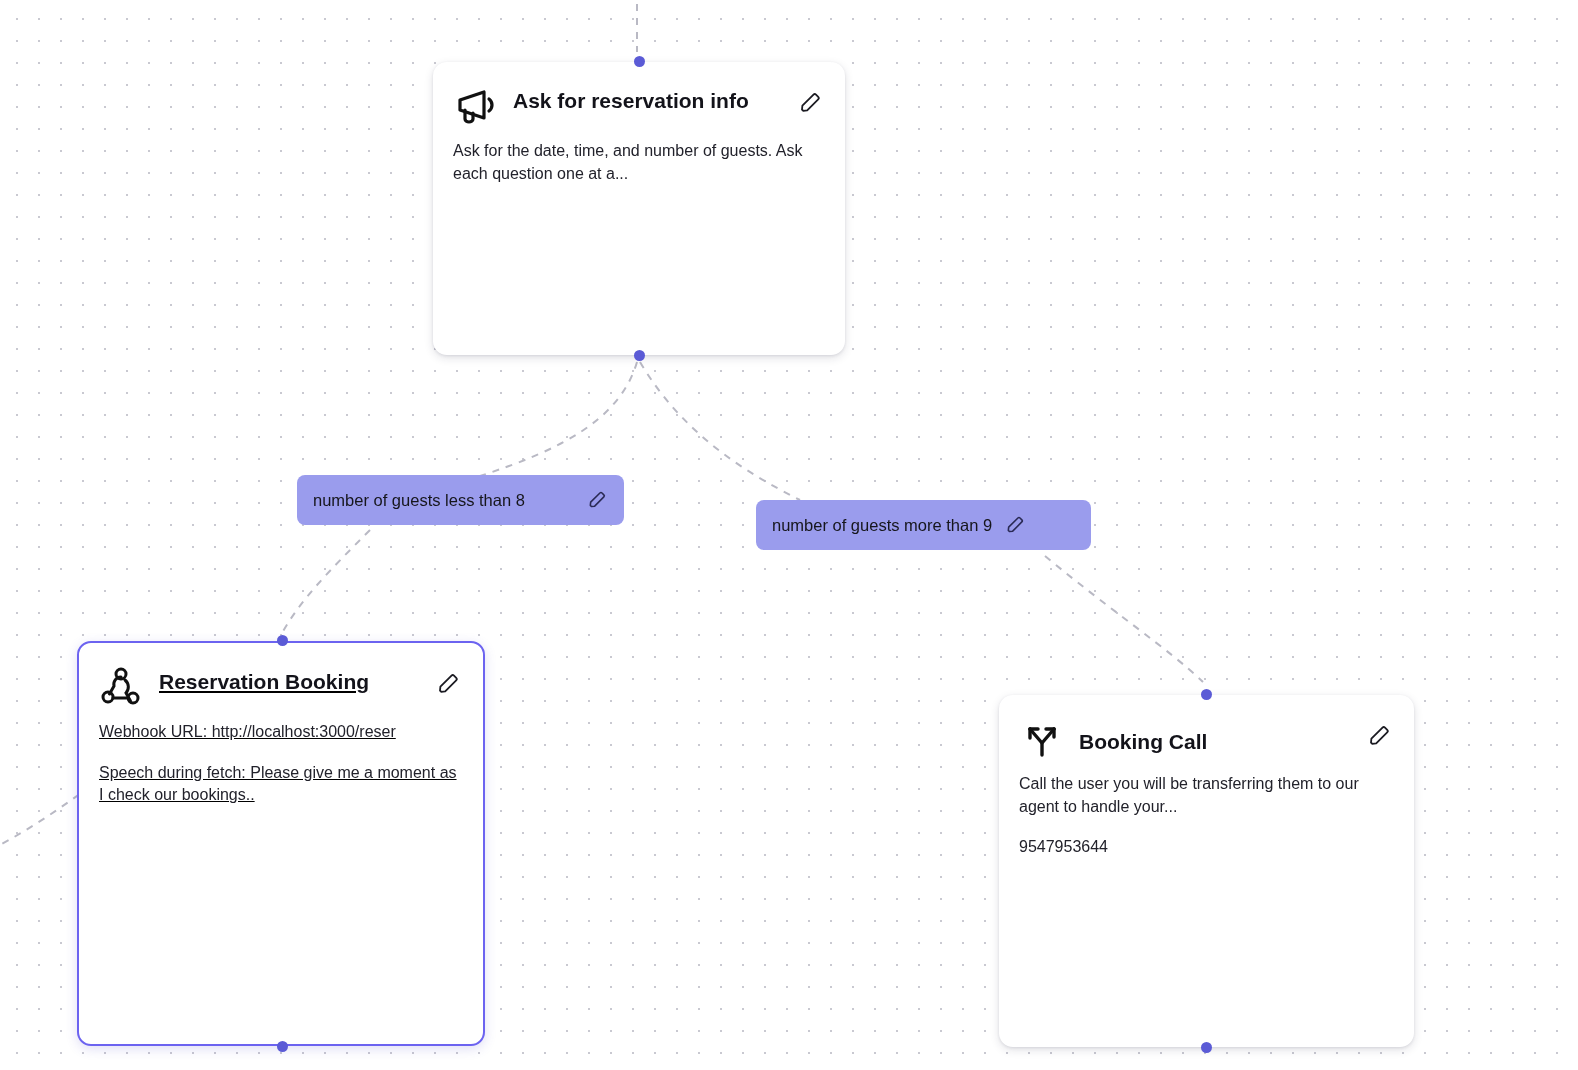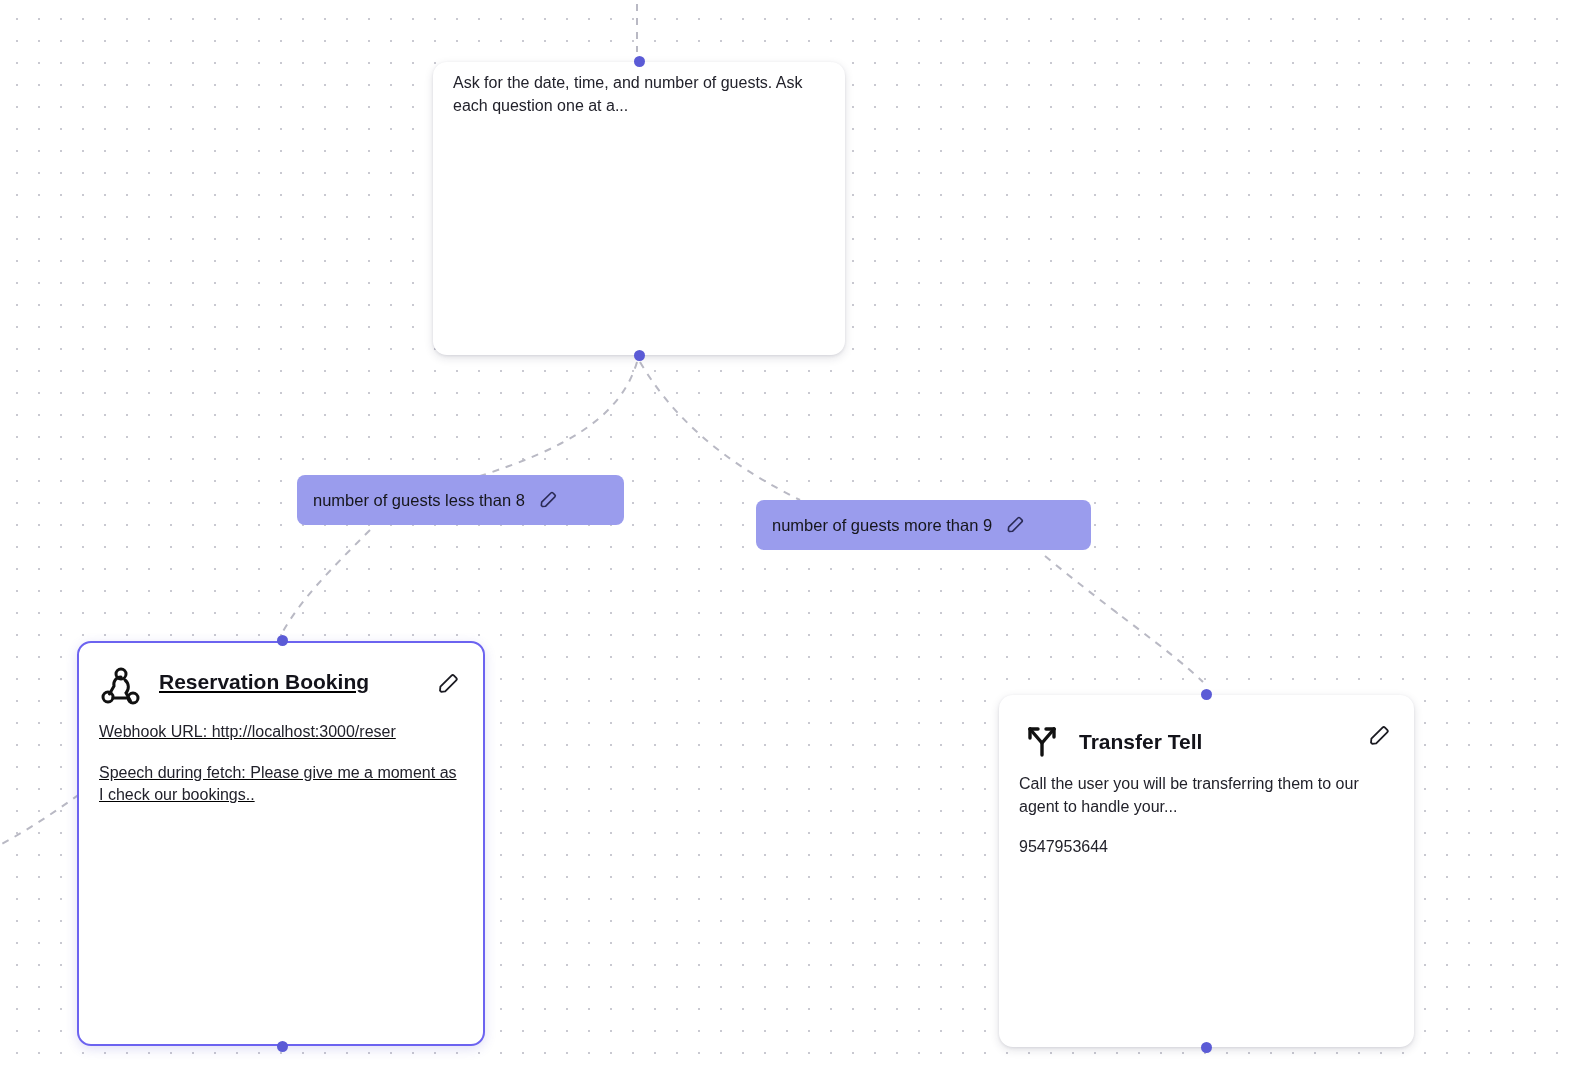--- a/index.html
+++ b/index.html
@@ -131,28 +131,43 @@
     <path d="M 370 530 C 330 570 300 600 281 635" stroke="#b9b9c4" stroke-width="2" fill="none" stroke-dasharray="7 7"></path>
 
     <path d="M -10 850 C 90 800 190 700 281 641" stroke="#b9b9c4" stroke-width="2" fill="none" stroke-dasharray="7 7"></path>
 
     <path d="M 640 362 C 680 430 740 470 800 500" stroke="#b9b9c4" stroke-width="2" fill="none" stroke-dasharray="7 7"></path>
 
     <path d="M 1045 556 C 1110 610 1170 650 1203 682" stroke="#b9b9c4" stroke-width="2" fill="none" stroke-dasharray="7 7"></path>
   </svg>
 
   <div class="node" style="left:433px; top:62px; width:412px; height:293px;">
+    <div class="node-header">
+      <span class="node-icon">
+        <svg width="46" height="46" viewBox="0 0 46 46" fill="none">
+          <path d="M7 16 L31 8 L31 34 L7 26 Z" stroke="#111" stroke-width="3.2" stroke-linejoin="round" fill="none"></path>
+          <path d="M12 26 L12 35 C12 37 14 38 16 38 C18 38 20 37 20 35 L20 29" stroke="#111" stroke-width="3.2" stroke-linejoin="round" stroke-linecap="round" fill="none"></path>
+          <path d="M36 15 C40 18 40 24 36 27" stroke="#111" stroke-width="3.2" stroke-linecap="round" fill="none"></path>
+        </svg>
+      </span>
+      <div class="node-title">Ask for reservation info</div>
+      <span class="edit-btn">
+        <svg width="24" height="24" viewBox="0 0 24 24" fill="none">
+          <path d="M4 18.5 L4.4 14.6 L15.5 3.6 C16.2 2.9 17.3 2.9 18 3.6 L20.2 5.8 C20.9 6.5 20.9 7.6 20.2 8.3 L9.2 19.4 L5.3 19.8 Z" stroke="#1b1b22" stroke-width="1.8" fill="none" stroke-linejoin="round"></path>
+        </svg>
+      </span>
+    </div>
     <div class="node-body">
       <p>Ask for the date, time, and number of guests. Ask each question one at a...</p>
     </div>
     <span class="port" style="left:201px; top:-6px;"></span>
     <span class="port" style="left:201px; top:288px;"></span>
   </div>
 
-  <div class="cond-label" style="left:297px; top:475px; width:327px; height:50px;">
+  <div class="cond-label" style="left:297px; top:475px; width:327px; height:50px;justify-content:space-between;">
     <span class="lbl-text">number of guests less than 8</span>
     <span class="edit-btn">
       <svg width="20" height="20" viewBox="0 0 24 24" fill="none">
         <path d="M4 18.5 L4.4 14.6 L15.5 3.6 C16.2 2.9 17.3 2.9 18 3.6 L20.2 5.8 C20.9 6.5 20.9 7.6 20.2 8.3 L9.2 19.4 L5.3 19.8 Z" stroke="#2a2a55" stroke-width="1.9" fill="none" stroke-linejoin="round"></path>
       </svg>
     </span>
   </div>
 
   <div class="cond-label" style="left:756px; top:500px; width:335px; height:50px;">
     <span class="lbl-text">number of guests more than 9</span>
@@ -195,21 +210,21 @@
       <span class="node-icon">
         <svg width="46" height="46" viewBox="0 0 46 46" fill="none">
           <path d="M23 38 L23 26 L11 12" stroke="#111" stroke-width="3.4" fill="none" stroke-linecap="round" stroke-linejoin="round"></path>
           <path d="M23 26 L35 12" stroke="#111" stroke-width="3.4" fill="none" stroke-linecap="round"></path>
           <path d="M11 12 L11 21" stroke="#111" stroke-width="3.4" fill="none" stroke-linecap="round"></path>
           <path d="M11 12 L19 12" stroke="#111" stroke-width="3.4" fill="none" stroke-linecap="round"></path>
           <path d="M35 12 L27 12" stroke="#111" stroke-width="3.4" fill="none" stroke-linecap="round"></path>
           <path d="M35 12 L35 20" stroke="#111" stroke-width="3.4" fill="none" stroke-linecap="round"></path>
         </svg>
       </span>
-      <div class="node-title inline">Transfer Tell</div>
+      <div class="node-title inline">Booking Call</div>
       <span class="edit-btn">
         <svg width="24" height="24" viewBox="0 0 24 24" fill="none">
           <path d="M4 18.5 L4.4 14.6 L15.5 3.6 C16.2 2.9 17.3 2.9 18 3.6 L20.2 5.8 C20.9 6.5 20.9 7.6 20.2 8.3 L9.2 19.4 L5.3 19.8 Z" stroke="#1b1b22" stroke-width="1.8" fill="none" stroke-linejoin="round"></path>
         </svg>
       </span>
     </div>
     <div class="node-body">
       <p>Call the user you will be transferring them to our agent to handle your...</p>
       <p>9547953644</p>
     </div>

